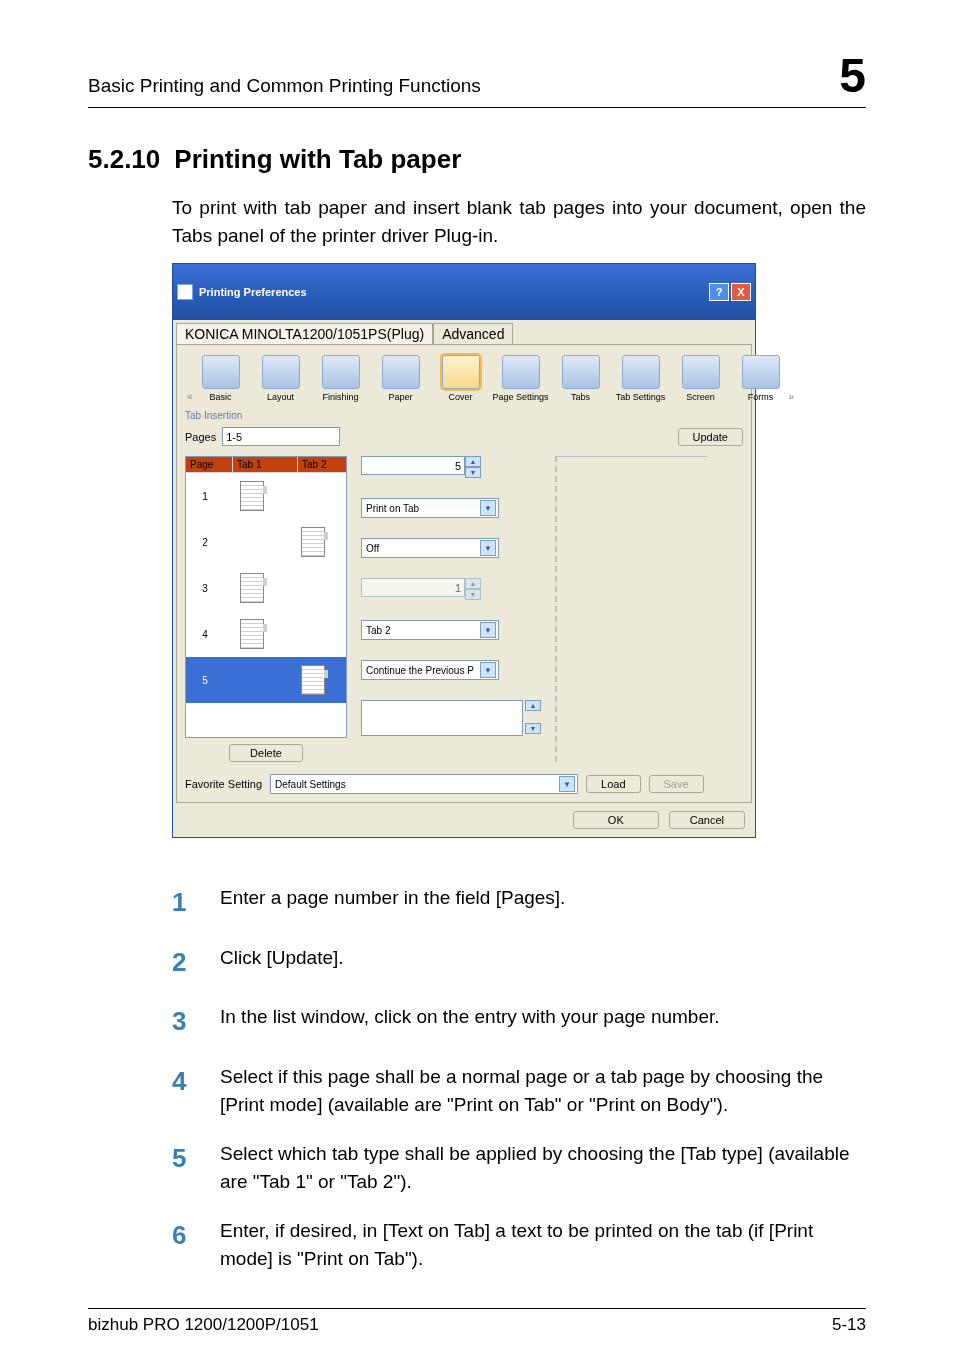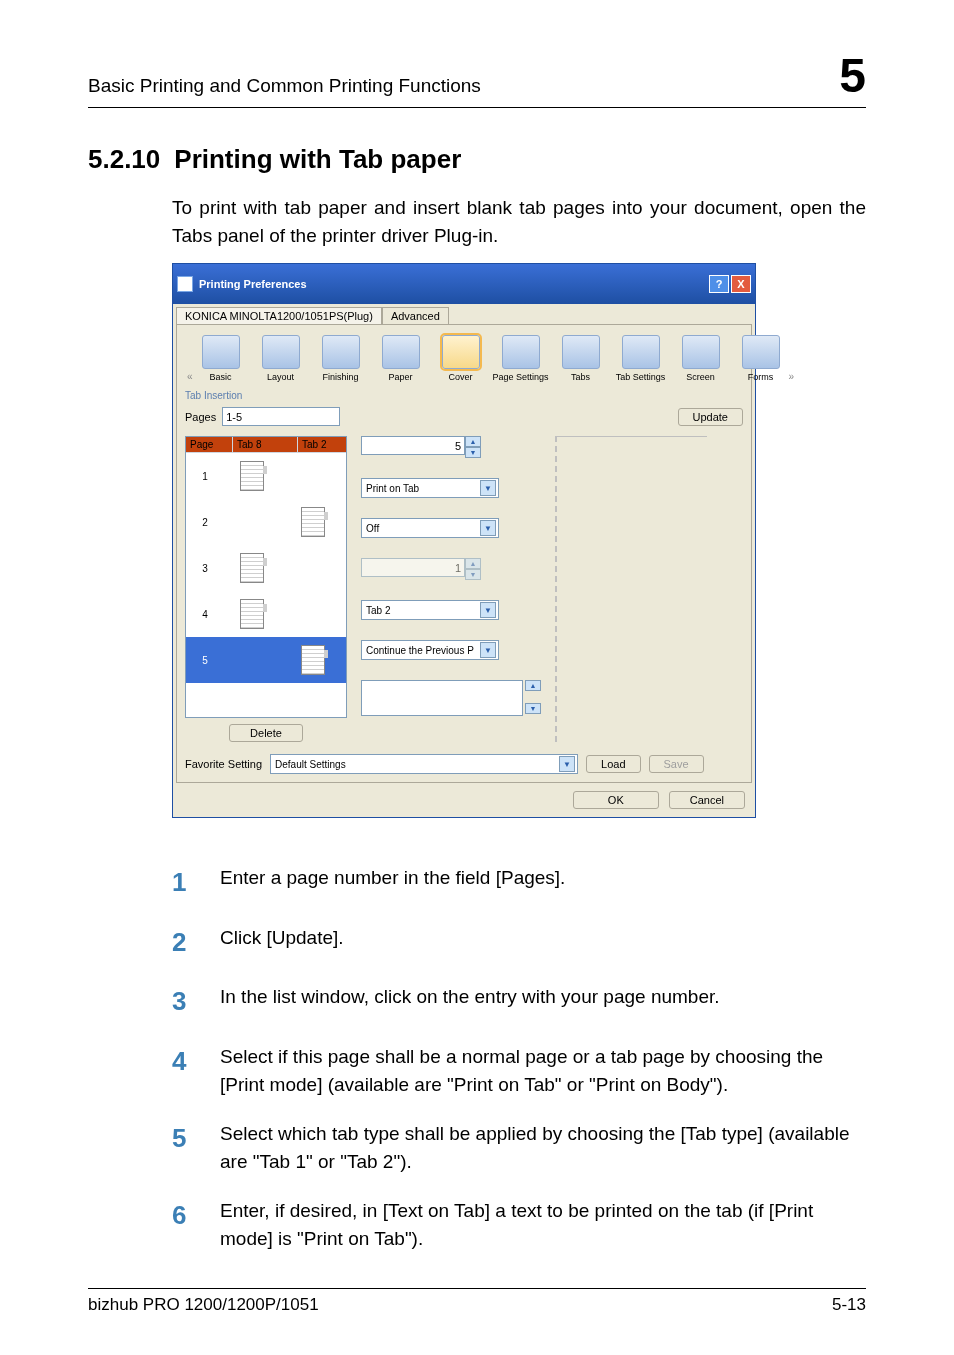--- a/index.html
+++ b/index.html
@@ -28,30 +28,30 @@
   }
   .intro{font-size:19px;line-height:1.45;text-align:justify;margin-left:84px;margin-bottom:14px;}
   .shot{
     margin-left:84px;width:582px;border:1px solid #1e4fa3;
     font-family:Tahoma,Arial,sans-serif;font-size:11px;color:#000;
     background:#ece9d8;
   }
   .titlebar{
     height:24px;background:linear-gradient(#3a6fd6,#1e4fa3);
     color:#fff;display:flex;align-items:center;justify-content:space-between;
-    padding:8px 4px;
+    padding:16px 4px;
   }
   .titlebar-left{display:flex;align-items:center;gap:6px;font-weight:bold;}
   .tb-icon{width:14px;height:14px;background:#fff;border:1px solid #7aa7e6;}
   .tb-btns{display:flex;gap:2px;}
   .tb-btn{width:18px;height:16px;border:1px solid #fff;display:flex;align-items:center;justify-content:center;font-weight:bold;font-size:11px;}
   .tb-help{background:#4e8fe8;}
   .tb-close{background:#e35b3f;}
   .subtabs{display:flex;margin:3px 3px 0 3px;}
-  .subtab{background:#ece9d8;border:1px solid #aca899;border-bottom:none;padding:2px 8px;font-size:11px;}
+  .subtab{background:#ece9d8;border:1px solid #aca899;border-bottom:none;padding:2px 8px;font-size:14px;}
   .subtab.active{background:#f5f3ea;}
   .prefs-body{border:1px solid #aca899;margin:0 3px;background:#ece9d8;padding:6px 8px 8px 8px;}
   .iconrow{display:flex;align-items:flex-end;justify-content:space-between;margin:4px 0 8px 0;}
   .chev{color:#888;font-size:10px;padding:0 2px;}
   .icons{display:flex;gap:8px;align-items:flex-end;}
   .icn{display:flex;flex-direction:column;align-items:center;width:52px;}
   .icn-img{width:36px;height:32px;background:linear-gradient(#dfe9f6,#a9c3e6);border:1px solid #8faad0;border-radius:3px;position:relative;}
   .icn.sel .icn-img{outline:2px solid #f4b94f;background:linear-gradient(#fff2cf,#f7d98a);}
   .icn-lbl{font-size:9px;margin-top:3px;text-align:center;white-space:nowrap;}
   .panel-lbl{color:#5b7eaf;font-size:10px;margin:2px 0 6px 0;}
@@ -185,21 +185,21 @@
         <input class="inp" style="width: 110px;" value="1-5">
         <span style="flex:1"></span>
         <button class="btn">Update</button>
       </div>
 
       <div class="gridzone">
         <div>
           <div class="listbox">
             <div class="lh">
               <span>Page</span>
-              <span>Tab 8</span>
+              <span>Tab 1</span>
               <span>Tab 2</span>
             </div>
             <div id="listrows">
                 <div class="lrow">
                   <span>1</span>
                   <span class="cell">
                     <div class="pg tab"></div>
                   </span>
                   <span class="cell2"></span>
                 </div>

